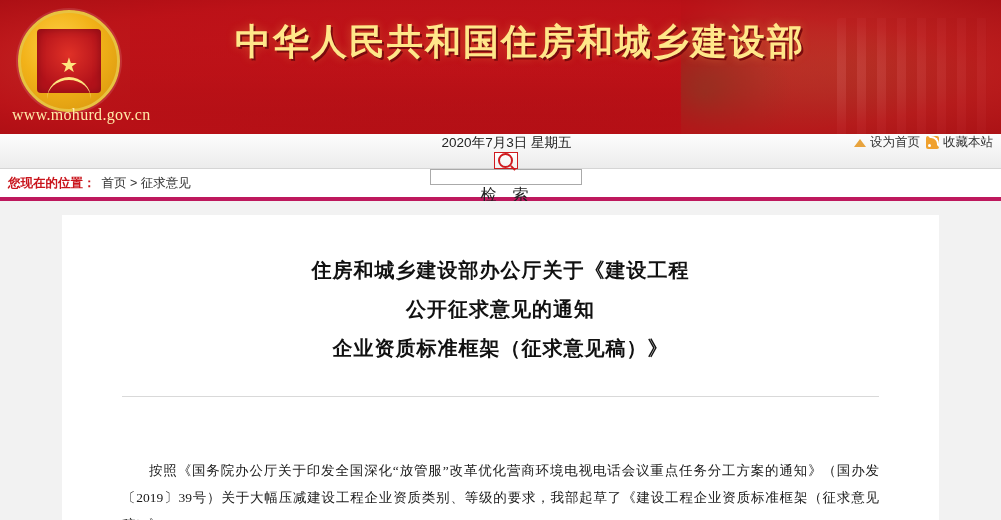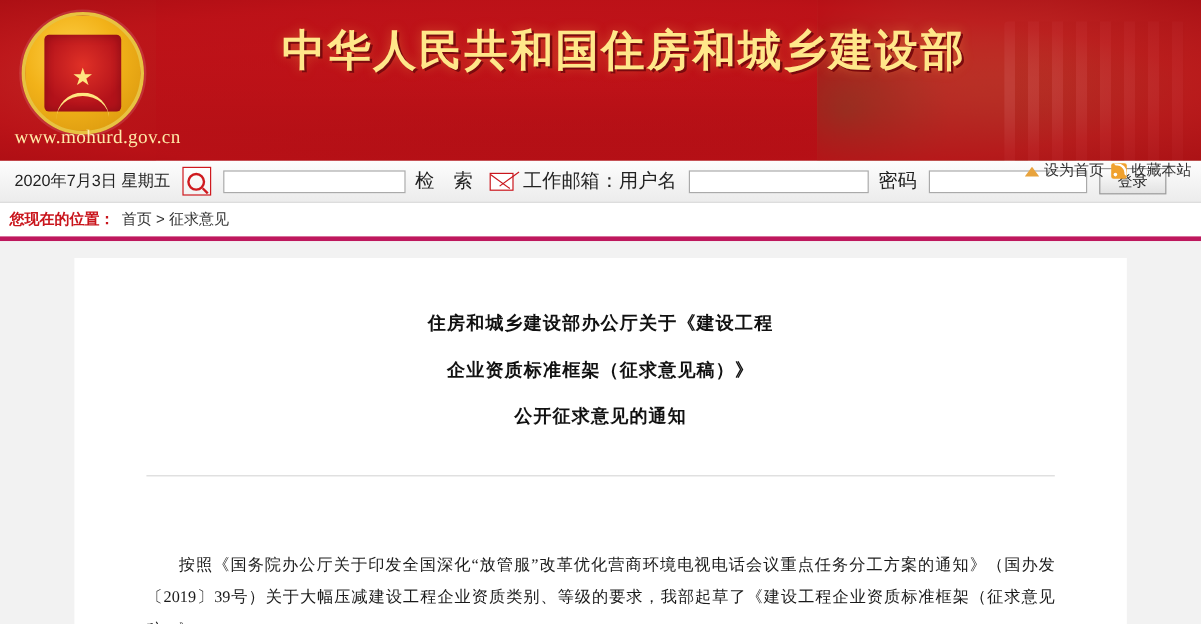--- a/index.html
+++ b/index.html
@@ -133,20 +133,21 @@
 
   
   .toolbar {
     position: relative;
     width: 1001px;
     height: 34px;
     background: linear-gradient(180deg, #fdfdfd 0%, #ececec 100%);
     border-bottom: 1px solid #d5d5d5;
     display: flex;
     align-items: center;
+    flex-direction: column;
   }
   .tb-date {
     margin-left: 12px;
     font-size: 13.5px;
     color: #222;
     white-space: nowrap;
   }
   .tb-searchbtn {
     margin-left: 10px;
     width: 22px; height: 22px;
@@ -294,21 +295,21 @@
     left: 62px; top: 14px;
     width: 877px;
     min-height: 312px;
     background: #fff;
     box-sizing: border-box;
     padding: 36px 60px 0 60px;
   }
   .article h1 {
     margin: 0;
     font-family: "Liberation Serif", serif;
-    font-size: 15px;
+    font-size: 20px;
     font-weight: bold;
     color: #111;
     text-align: center;
     line-height: 39px;
     letter-spacing: 1px;
   }
   .article h1 .line { display: block; }
   .divider {
     margin: 28px auto 0 auto;
     width: 100%;
@@ -380,20 +381,20 @@
   <span class="bc-label">您现在的位置：</span>
   <span class="bc-path">
     <a href="#">首页</a><span> &gt; </span><span>征求意见</span>
   </span>
 </div>
 
 <div class="page-body">
   <div class="article">
     <h1>
       <span class="line">住房和城乡建设部办公厅关于《建设工程</span>
+      <span class="line">公开征求意见的通知</span>
       <span class="line">企业资质标准框架（征求意见稿）》</span>
-      <span class="line">公开征求意见的通知</span>
     </h1>
     <div class="divider"></div>
     <p class="p-first">按照《国务院办公厅关于印发全国深化“放管服”改革优化营商环境电视电话会议重点任务分工方案的通知》（国办发〔2019〕39号）关于大幅压减建设工程企业资质类别、等级的要求，我部起草了《建设工程企业资质标准框架（征求意见稿）》。</p>
 
   </div>
 </div>
 
 </body></html>

